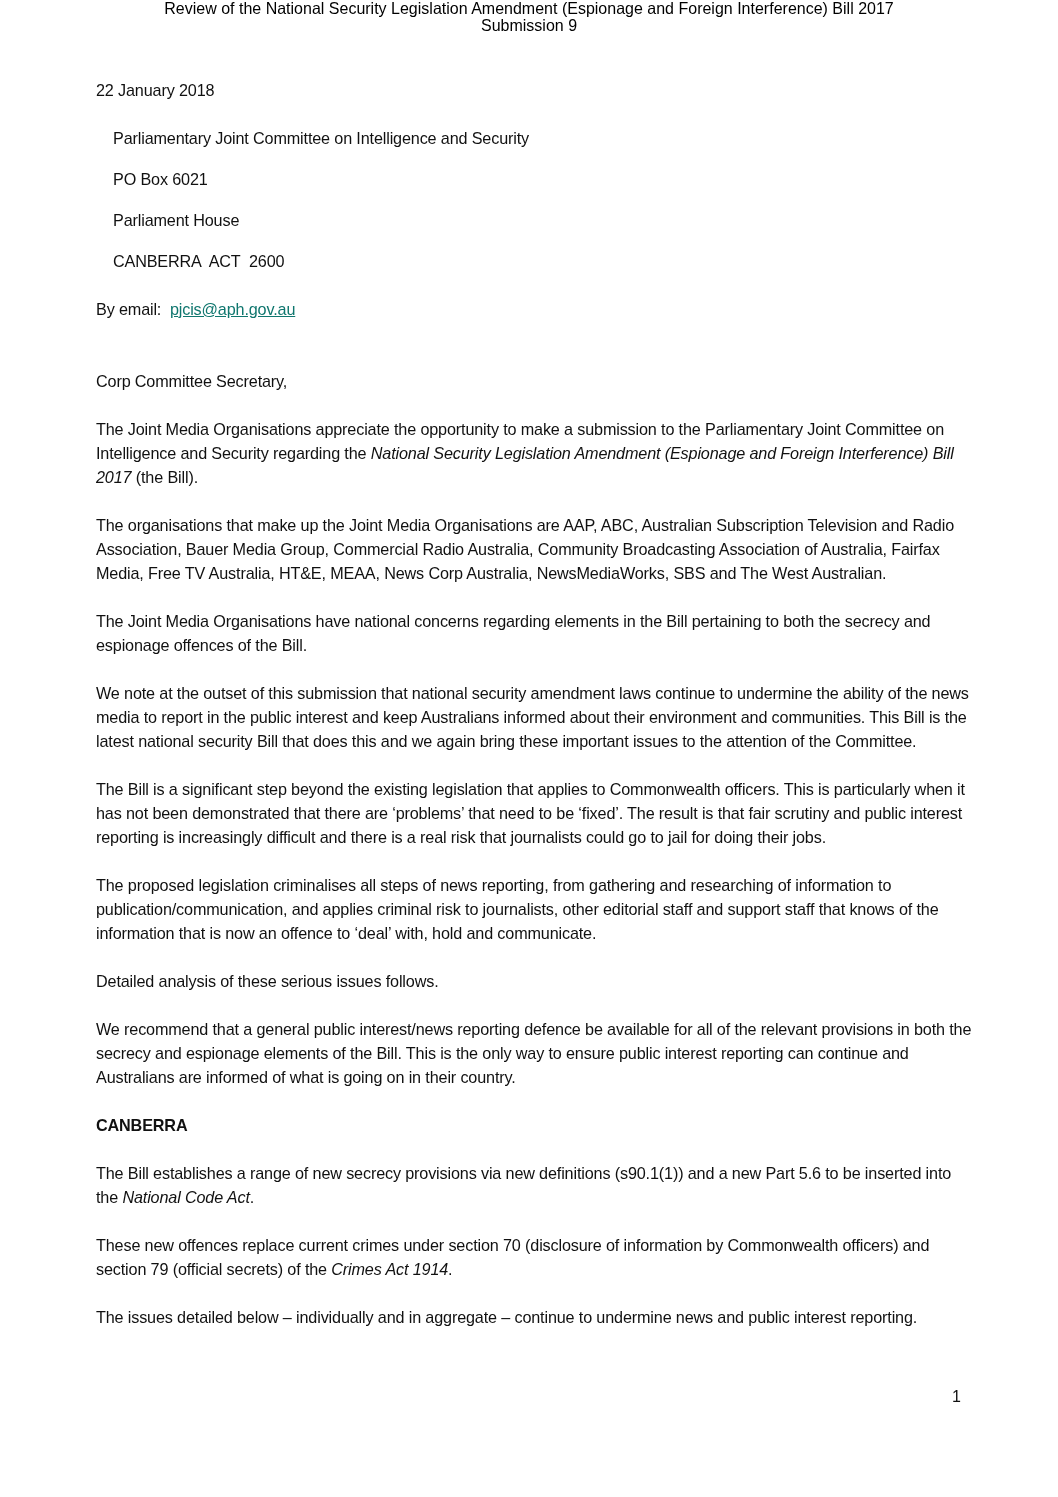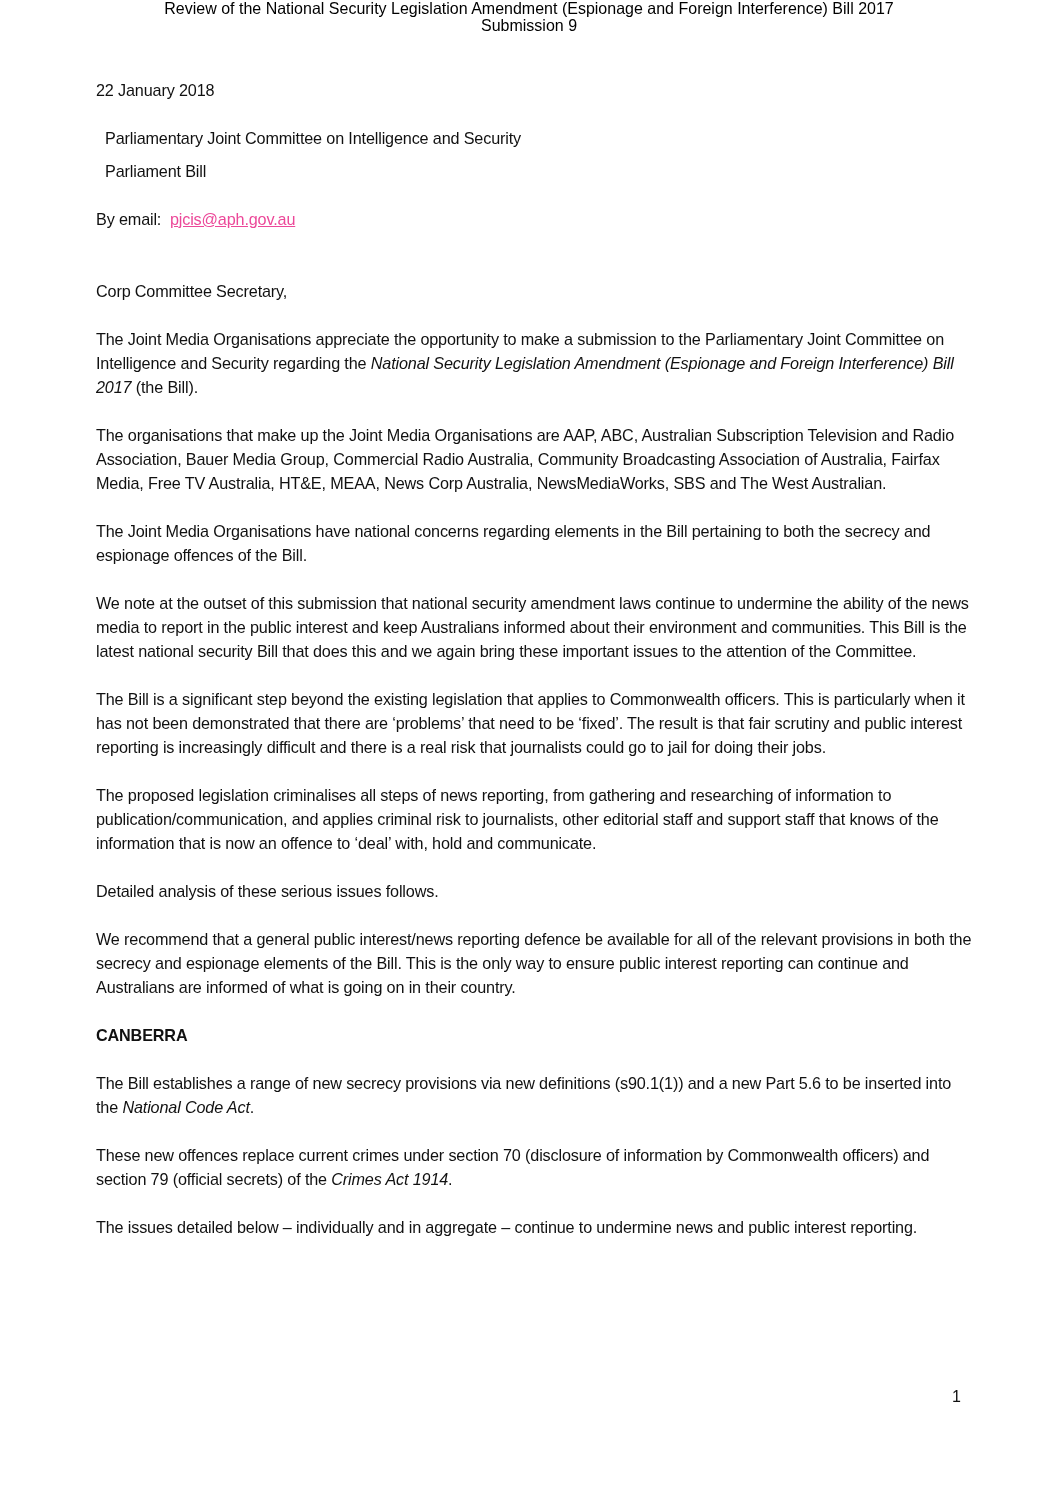--- a/index.html
+++ b/index.html
@@ -8,40 +8,42 @@
     position: absolute; left: 0; top: 0; width: 1058px; text-align: center;
     font-family: "Liberation Sans", sans-serif; font-size: 16.5px; line-height: 17px;
     color: #000; transform: scaleX(0.97);
   }
   .page { position: absolute; left: 96px; top: 78px; width: 880px;
     font-family: Liberation Sans, sans-serif; font-size: 16.2px; line-height: 24px; color: #111;
     letter-spacing: -0.15px;
   }
   .p { margin: 0 0 24px 0; }
   .addr { margin: 0 0 24px 0; }
-  .addr div { margin: 9px; }
-  a.email { color: #ec4899; text-decoration: underline; }
+  .addr div { margin: 17px; }
+  a.email { color: #0f766e; text-decoration: underline; }
   .h { font-weight: bold; margin: 0 0 24px 0; }
   i { font-style: italic; }
   .pagenum { position: absolute; left: 952px; top: 1388px; font-family: "Liberation Sans", sans-serif; font-size: 16px; color: #111; }
 </style>
 </head>
 <body>
 
 <div class="header">
   <div>Review of the National Security Legislation Amendment (Espionage and Foreign Interference) Bill 2017</div>
   <div>Submission 9</div>
 </div>
 
 <div class="page">
   <p class="p">22 January 2018</p>
 
   <div class="addr">
     <div>Parliamentary Joint Committee on Intelligence and Security</div>
-    <div>Parliament Bill</div>
+    <div>PO Box 6021</div>
+    <div>Parliament House</div>
+    <div style="white-space:pre">CANBERRA  ACT  2600</div>
   </div>
 
   <p class="p" style="margin-bottom:48px; white-space:pre"><span>By email:  </span><a class="email" href="#">pjcis@aph.gov.au</a></p>
 
   <p class="p">Corp Committee Secretary,</p>
 
   <p class="p"><span>The Joint Media Organisations appreciate the opportunity to make a submission to the Parliamentary Joint Committee on Intelligence and Security regarding the </span><i>National Security Legislation Amendment (Espionage and Foreign Interference) Bill 2017</i><span> (the Bill).</span></p>
 
   <p class="p">The organisations that make up the Joint Media Organisations are AAP, ABC, Australian Subscription Television and Radio Association, Bauer Media Group, Commercial Radio Australia, Community Broadcasting Association of Australia, Fairfax Media, Free TV Australia, HT&amp;E, MEAA, News Corp Australia, NewsMediaWorks, SBS and The West Australian.</p>
   <p class="p">The Joint Media Organisations have national concerns regarding elements in the Bill pertaining to both the secrecy and espionage offences of the Bill.</p>

